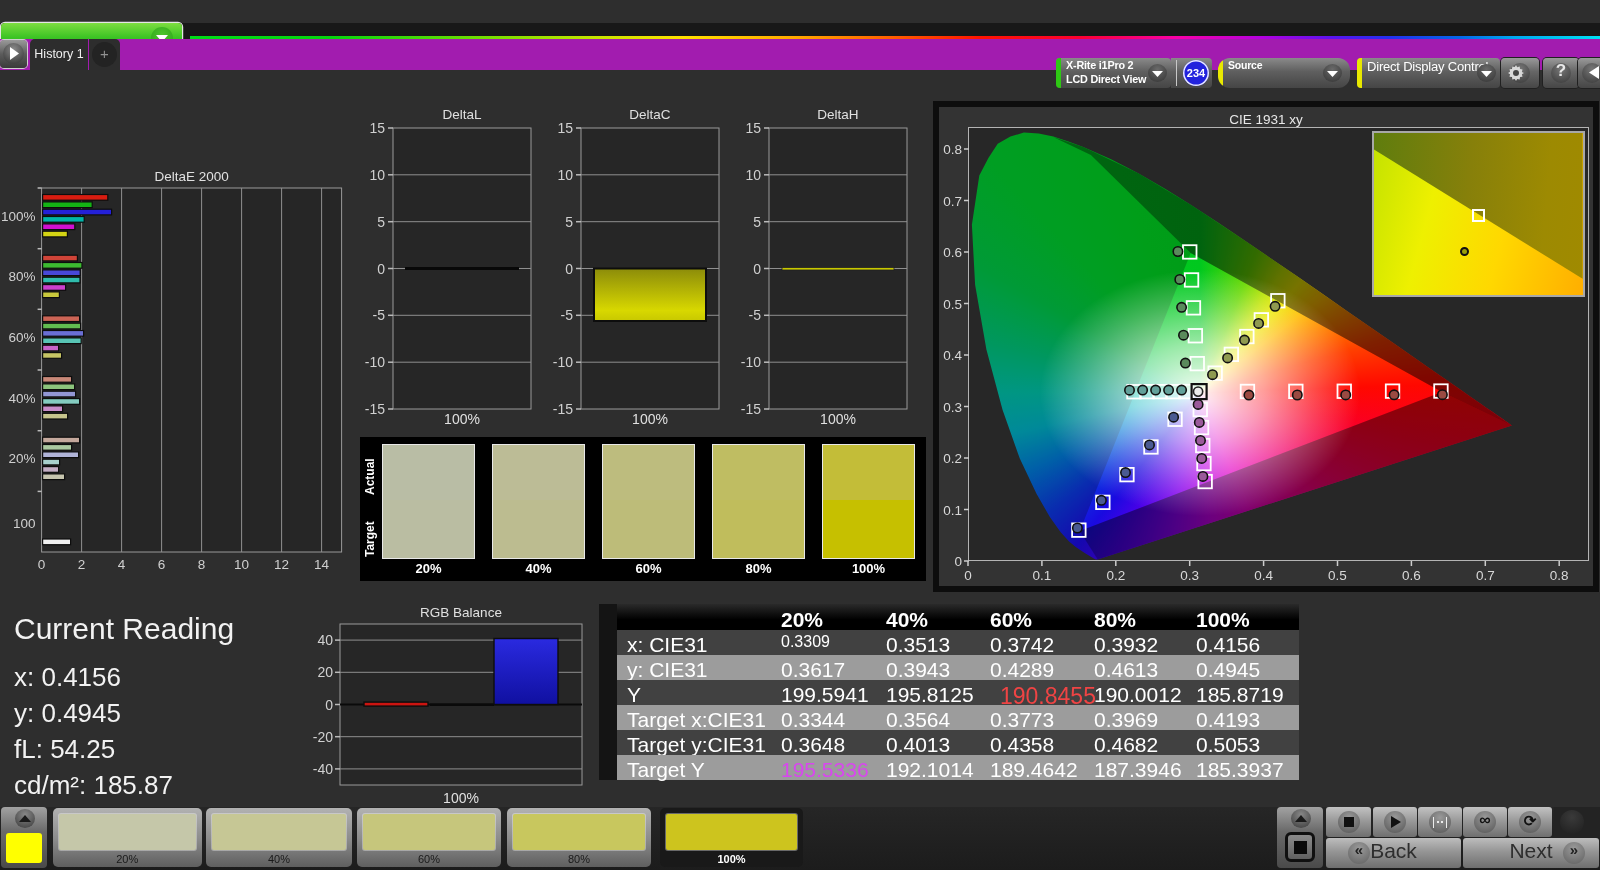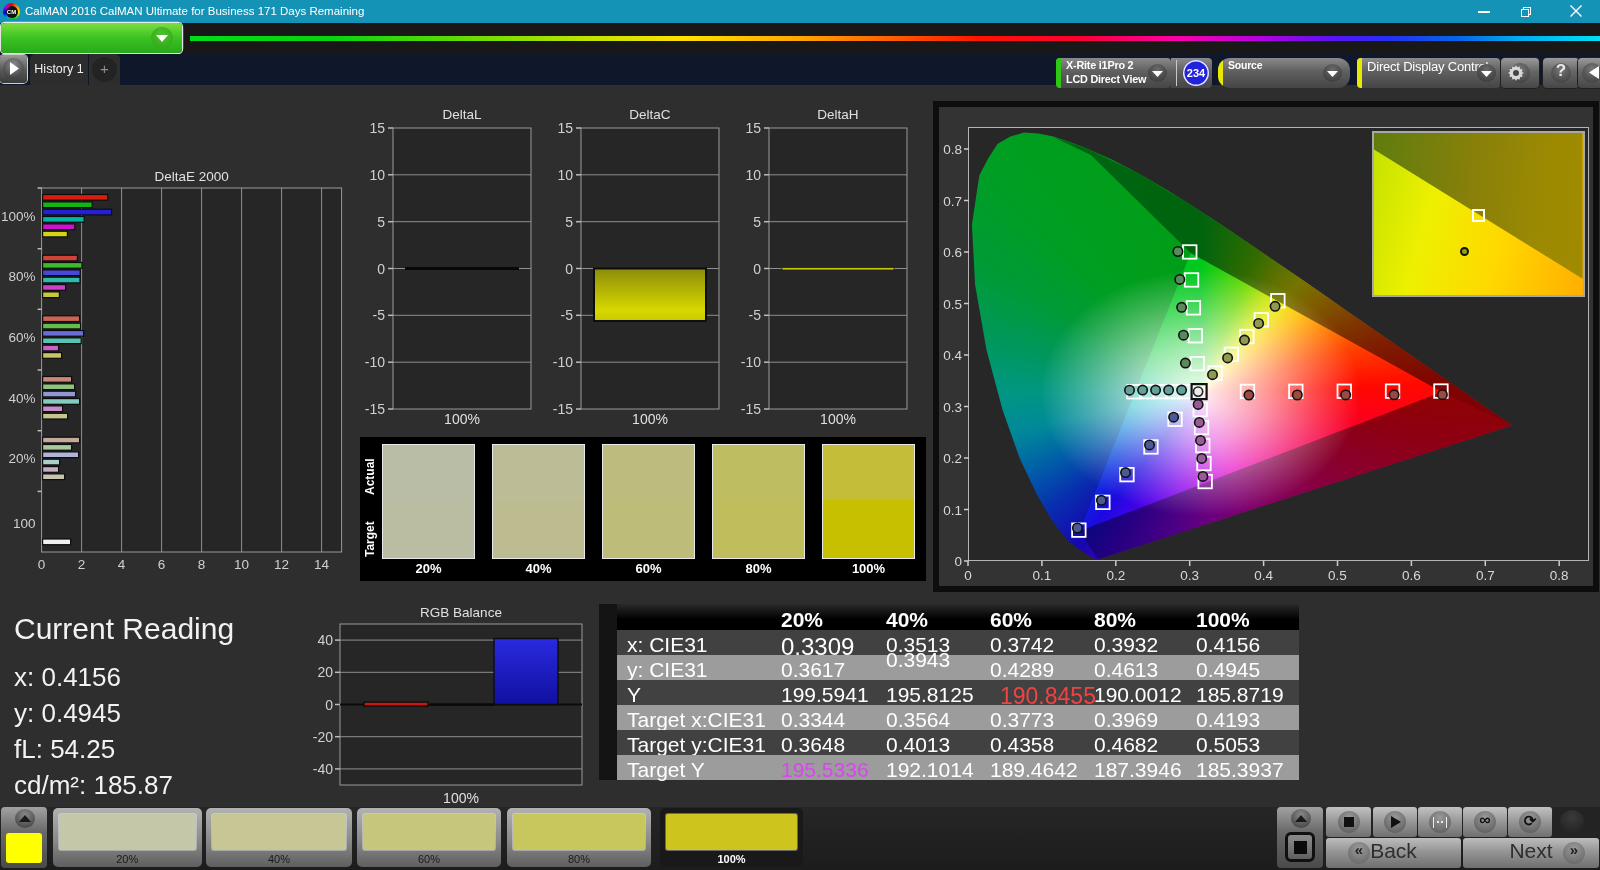--- a/index.html
+++ b/index.html
@@ -1,47 +1,34 @@
 <!DOCTYPE html>
 <html><head><meta charset="utf-8"><style>
 *{margin:0;padding:0;box-sizing:border-box}
 html,body{width:1600px;height:870px;overflow:hidden;background:#2e2e2e;
  font-family:"Liberation Sans",sans-serif}
 #root{position:absolute;left:0;top:0;width:1600px;height:870px;background:#2e2e2e}
 .abs{position:absolute}
 text{font-family:"Liberation Sans",sans-serif}
 </style></head><body>
 <div id="root">
-<div class="abs" style="left:0;top:0;width:1600px;height:23px;background:#1593b7">
-<div class="abs" style="left:3px;top:3px;width:17px;height:17px;border-radius:50%;
- background:conic-gradient(#e00 0deg,#fa0 60deg,#ee0 100deg,#0c0 160deg,#09f 220deg,#00e 260deg,#a0e 310deg,#e00 360deg)"></div>
-<div class="abs" style="left:5.5px;top:5.5px;width:12px;height:12px;border-radius:50%;background:#111;
- color:#fff;font-size:6px;font-weight:bold;text-align:center;line-height:12px">CM</div>
-<div class="abs" style="left:25px;top:4.5px;font-size:11.5px;color:#fff">CalMAN 2016 CalMAN Ultimate for Business 171 Days Remaining</div>
-<div class="abs" style="left:1478px;top:11px;width:12px;height:1.5px;background:#fff"></div>
-<div class="abs" style="left:1523px;top:7px;width:8px;height:8px;border:1.2px solid #fff;background:#1593b7"></div>
-<div class="abs" style="left:1521px;top:9px;width:8px;height:8px;border:1.2px solid #fff;background:#1593b7"></div>
-<svg class="abs" style="left:1569px;top:4px" width="14" height="14">
-        <path d="M1.5 1.5 L12.5 12.5 M12.5 1.5 L1.5 12.5" stroke="#fff" stroke-width="1.4"></path>
-      </svg>
-</div>
 <div class="abs" style="left:0;top:23px;width:1600px;height:34px;background:#181818">
 <div class="abs" style="left:1px;top:0px;width:181px;height:30px;border-radius:4px;
  background:linear-gradient(#7ddd40,#3cc424 48%,#27a91a);box-shadow:0 0 0 1.2px rgba(240,240,240,.95);
  "></div>
 <div class="abs" style="left:151px;top:4px;width:22px;height:22px;border-radius:50%;
  background:radial-gradient(circle at 50% 35%,#4ec32e,#2aa315)"></div>
 <svg class="abs" style="left:156px;top:12px" width="12" height="7">
         <path d="M0 0 L12 0 L6 7 Z" fill="#fff"></path>
       </svg>
 <div class="abs" style="left:190px;top:13px;width:1410px;height:4.5px;background:linear-gradient(to right,
  #00dc18 0%,#06d40e 10%,#7ede00 22%,#c8e400 29%,#ffe000 35%,#ffa800 43%,#ff5c00 50%,#ff1400 56%,
  #fc0030 63%,#fa00a8 70%,#b400e0 76%,#5a14f0 81%,#2430f0 85%,#0666e8 90%,#00a8f0 94%,#00e0f4 100%)"></div>
 </div>
-<div class="abs" style="left:0;top:54px;width:1600px;height:31px;background:#0f172a">
+<div class="abs" style="left:0;top:39px;width:1600px;height:31px;background:#a21caf">
 <div class="abs" style="left:0;top:1px;width:27px;height:28px;border-radius:4px;
  background:linear-gradient(#9a9a9a,#5c5c5c 50%,#3a3a3a);box-shadow:0 0 0 1px #cfcfcf">
  <div class="abs" style="left:3px;top:3px;width:21px;height:21px;border-radius:50%;background:radial-gradient(circle at 50% 30%,#8a8a8a,#2e2e2e)"></div>
  <svg class="abs" style="left:9px;top:7px" width="11" height="13">
           <path d="M1 0 L10 6.5 L1 13 Z" fill="#fff"></path>
         </svg>
 </div>
 <div class="abs" style="left:30px;top:0;width:58px;height:31px;border-radius:5px 0 0 0;background:#2d2d2d;
  font-size:12.5px;color:#f0f0f0;text-align:center;line-height:30px">History 1</div>
 <div class="abs" style="left:89px;top:0;width:31px;height:31px;border-radius:0 5px 0 0;background:#2d2d2d">
@@ -260,20 +247,21 @@
 <div class="abs" style="left:352px;top:124px;width:93px;text-align:center;font-size:13px;font-weight:bold;color:#fff">80%</div>
       <div class="abs" style="left:462px;top:7px;width:93px;height:115px;border:1.5px solid #e8e8e8;
  background:linear-gradient(#c3bd38 0 49%,#c6c000 49% 100%)"></div>
 <div class="abs" style="left:462px;top:124px;width:93px;text-align:center;font-size:13px;font-weight:bold;color:#fff">100%</div>
       <div class="abs" style="left:3px;top:10px;width:16px;height:60px;color:#fff;font-size:12px;font-weight:bold;
  writing-mode:vertical-rl;transform:rotate(180deg);text-align:center">Actual</div>
 <div class="abs" style="left:3px;top:72px;width:16px;height:60px;color:#fff;font-size:12px;font-weight:bold;
  writing-mode:vertical-rl;transform:rotate(180deg);text-align:center">Target</div>
     </div>
 <div class="abs" style="left:933px;top:101px;width:666px;height:491px;background:#333;border:6px solid #0d0d0d">
+      <div class="abs" style="left:0;top:5px;width:654px;text-align:center;font-size:13.5px;color:#e8e8e8">CIE 1931 xy</div>
       <div class="abs" style="left:29.0px;top:20.0px;width:620.6px;height:434.0px;background:#272727;border:1px solid #b4b4b4"></div>
       <div class="abs" style="left:30.0px;top:21.0px;width:620.6px;height:434.0px;clip-path:path('M128.7 431.4 L126.7 431.4 L124.8 430.4 L121.5 428.4 L115.7 424.9 L106.4 418.7 L100.1 413.5 L91.7 404.2 L81.0 389.3 L67.5 365.7 L50.8 330.6 L33.6 282.1 L17.4 221.5 L6.1 156.7 L2.9 96.8 L10.3 47.6 L19.4 30.0 L28.7 15.8 L41.4 8.5 L54.9 4.6 L69.7 5.5 L84.4 8.5 L99.3 13.4 L114.3 19.0 L142.6 31.5 L169.7 45.5 L196.4 61.0 L222.9 77.5 L249.3 94.7 L275.7 112.4 L302.0 130.4 L328.2 148.3 L353.8 166.1 L378.7 183.4 L402.6 200.0 L425.1 215.5 L445.5 229.8 L463.4 242.2 L479.0 253.0 L492.0 262.0 L502.6 269.4 L511.0 275.2 L517.7 279.9 L523.1 283.6 L527.6 286.8 L531.3 289.3 L534.3 291.3 L536.5 292.9 L538.2 294.1 L539.5 294.9 L542.9 297.4 Z')">
 <div class="abs" style="left:0;top:0;width:100%;height:100%;background:conic-gradient(from 0deg at 231px 265px,#00c81e 0deg,#66d800 22deg,#c0e400 34deg,#eee800 42deg,#ffbc00 52deg,#ff8400 62deg,#ff4000 74deg,#ff0800 88deg,#fb0020 100deg,#f40056 118deg,#ee0090 138deg,#e400c4 158deg,#c000e0 175deg,#8400ec 192deg,#4c00e8 207deg,#1a0ae0 219deg,#0b3ae0 232deg,#0078d8 245deg,#00b0c4 258deg,#00c0a8 270deg,#00c27a 283deg,#00c646 300deg,#00ca2c 318deg,#00ca20 340deg,#00c81e 360deg);filter:brightness(.78)"></div>
 <div class="abs" style="left:0;top:0;width:100%;height:100%;background:conic-gradient(from 0deg at 231px 265px,#00c81e 0deg,#66d800 22deg,#c0e400 34deg,#eee800 42deg,#ffbc00 52deg,#ff8400 62deg,#ff4000 74deg,#ff0800 88deg,#fb0020 100deg,#f40056 118deg,#ee0090 138deg,#e400c4 158deg,#c000e0 175deg,#8400ec 192deg,#4c00e8 207deg,#1a0ae0 219deg,#0b3ae0 232deg,#0078d8 245deg,#00b0c4 258deg,#00c0a8 270deg,#00c27a 283deg,#00c646 300deg,#00ca2c 318deg,#00ca20 340deg,#00c81e 360deg);clip-path:path('M473.0 264.0 L221.7 125.0 L110.8 403.1 Z')"></div>
 <div class="abs" style="left:0;top:0;width:100%;height:100%;background:rgba(0,0,0,.36);clip-path:path('M121.9 27.1 L221.7 125.0 L473.0 264.0 L542.9 297.4 L463.4 242.2 L425.1 215.5 L378.7 183.4 L328.2 148.3 L275.7 112.4 L222.9 77.5 L169.7 45.5 L114.3 19.0 L84.2 9.1 Z')"></div>
 <div class="abs" style="left:0;top:0;width:100%;height:100%;background:rgba(0,0,0,.28);clip-path:path('M110.8 403.1 L473.0 264.0 L542.9 297.4 L128.7 431.4 Z')"></div>
 <div class="abs" style="left:0;top:0;width:100%;height:100%;background:radial-gradient(ellipse 195px 150px at 231px 265px,rgba(255,255,255,.95),rgba(255,255,255,.60) 33%,rgba(255,255,255,.26) 60%,rgba(255,255,255,0) 82%)"></div>
 </div>
       <svg class="abs" style="left:0;top:0" width="654" height="479" viewBox="0 0 654 479">
         <line x1="29.0" y1="454.0" x2="29.0" y2="459.0" stroke="#ccc" stroke-width="1.5"></line>
@@ -422,29 +410,29 @@
 <div class="abs" style="left:599px;top:604px;width:700px;height:176px">
       <div class="abs" style="left:0;top:0;width:18px;height:176px;background:#141414"></div>
       <div class="abs" style="left:18px;top:0;width:682px;height:26px;background:linear-gradient(#2a2a2a,#000 60%)"></div>
       <div class="abs" style="left:182px;top:4px;font-size:21px;font-weight:bold;color:#fff">20%</div>
       <div class="abs" style="left:287px;top:4px;font-size:21px;font-weight:bold;color:#fff">40%</div>
       <div class="abs" style="left:391px;top:4px;font-size:21px;font-weight:bold;color:#fff">60%</div>
       <div class="abs" style="left:495px;top:4px;font-size:21px;font-weight:bold;color:#fff">80%</div>
       <div class="abs" style="left:597px;top:4px;font-size:21px;font-weight:bold;color:#fff">100%</div>
       <div class="abs" style="left:18px;top:26px;width:682px;height:25px;background:#414141"></div>
       <div class="abs" style="left:28px;top:29px;font-size:21px;color:#fff">x: CIE31</div>
-      <div class="abs" style="left:182px;top:29px;font-size:24px;color:#fff">0.3309</div>
+      <div class="abs" style="left:182px;top:29px;font-size:16px;color:#fff">0.3309</div>
       <div class="abs" style="left:287px;top:29px;font-size:21px;color:#fff">0.3513</div>
       <div class="abs" style="left:391px;top:29px;font-size:21px;color:#fff">0.3742</div>
       <div class="abs" style="left:495px;top:29px;font-size:21px;color:#fff">0.3932</div>
       <div class="abs" style="left:597px;top:29px;font-size:21px;color:#fff">0.4156</div>
       <div class="abs" style="left:18px;top:51px;width:682px;height:25px;background:#9c9c9c"></div>
       <div class="abs" style="left:28px;top:54px;font-size:21px;color:#fff">y: CIE31</div>
       <div class="abs" style="left:182px;top:54px;font-size:21px;color:#fff">0.3617</div>
-      <div class="abs" style="left:287px;top:44px;font-size:21px;color:#fff">0.3943</div>
+      <div class="abs" style="left:287px;top:54px;font-size:21px;color:#fff">0.3943</div>
       <div class="abs" style="left:391px;top:54px;font-size:21px;color:#fff">0.4289</div>
       <div class="abs" style="left:495px;top:54px;font-size:21px;color:#fff">0.4613</div>
       <div class="abs" style="left:597px;top:54px;font-size:21px;color:#fff">0.4945</div>
       <div class="abs" style="left:18px;top:76px;width:682px;height:25px;background:#414141"></div>
       <div class="abs" style="left:28px;top:79px;font-size:21px;color:#fff">Y</div>
       <div class="abs" style="left:182px;top:79px;font-size:21px;color:#fff">199.5941</div>
       <div class="abs" style="left:287px;top:79px;font-size:21px;color:#fff">195.8125</div>
       <div class="abs" style="left:401px;top:79px;font-size:23px;color:#ef4444">190.8455</div>
       <div class="abs" style="left:495px;top:79px;font-size:21px;color:#fff">190.0012</div>
       <div class="abs" style="left:597px;top:79px;font-size:21px;color:#fff">185.8719</div>

